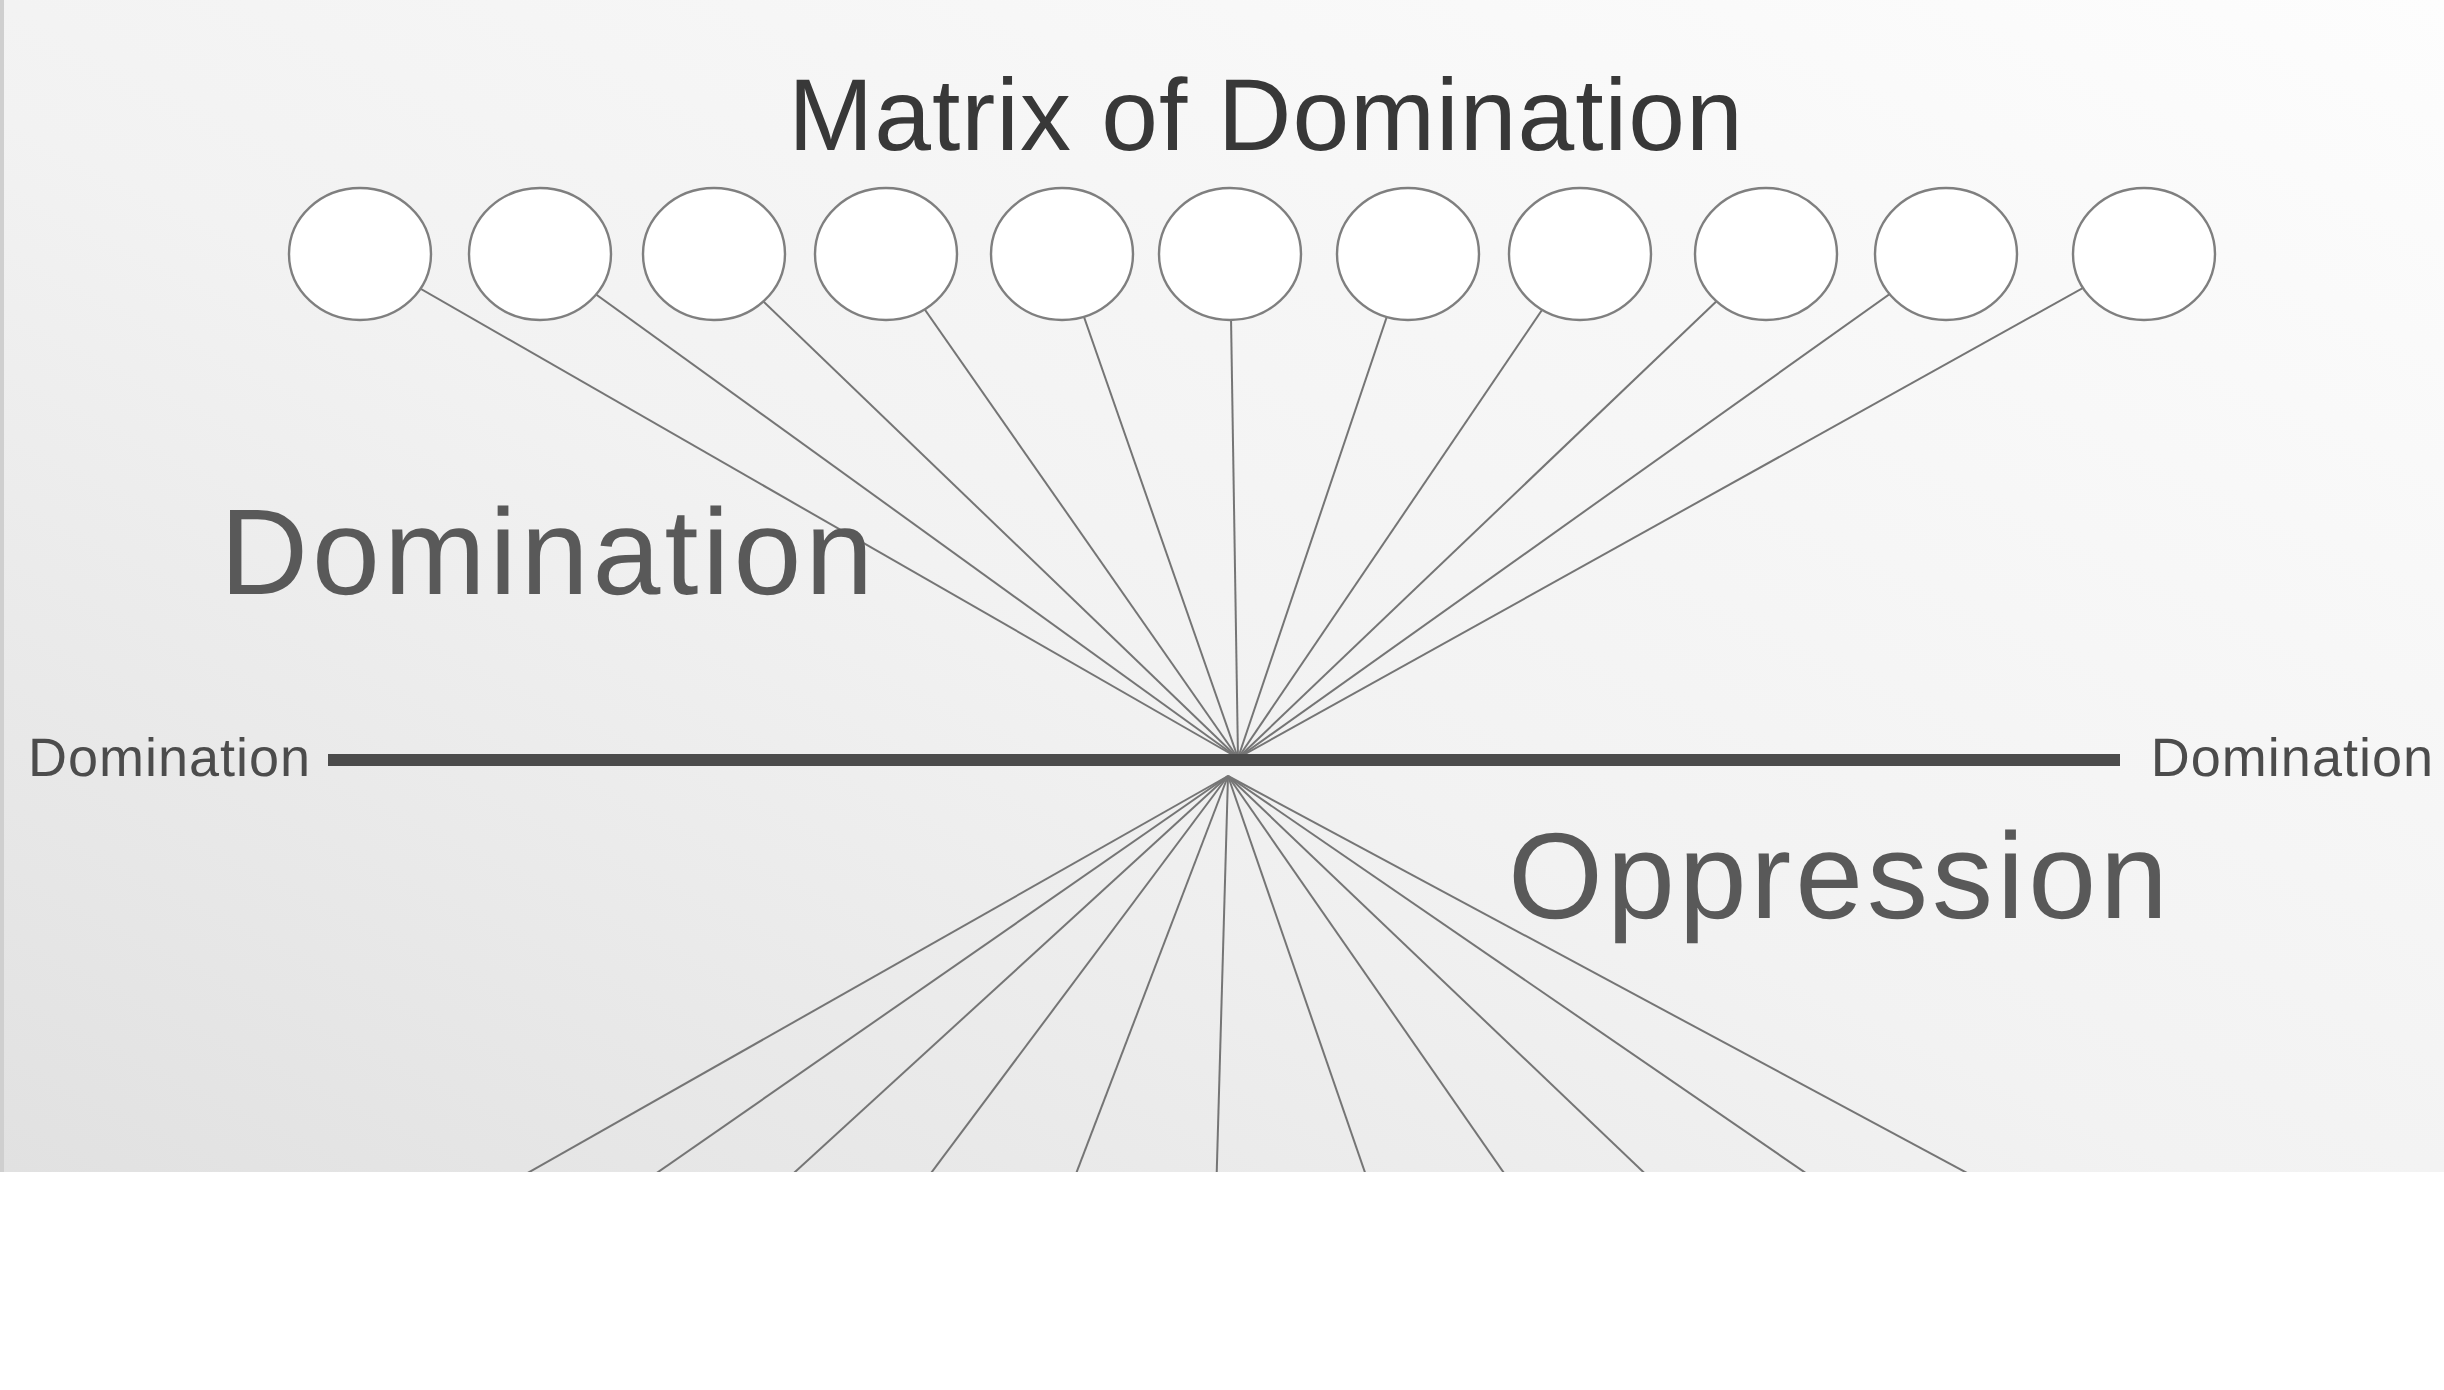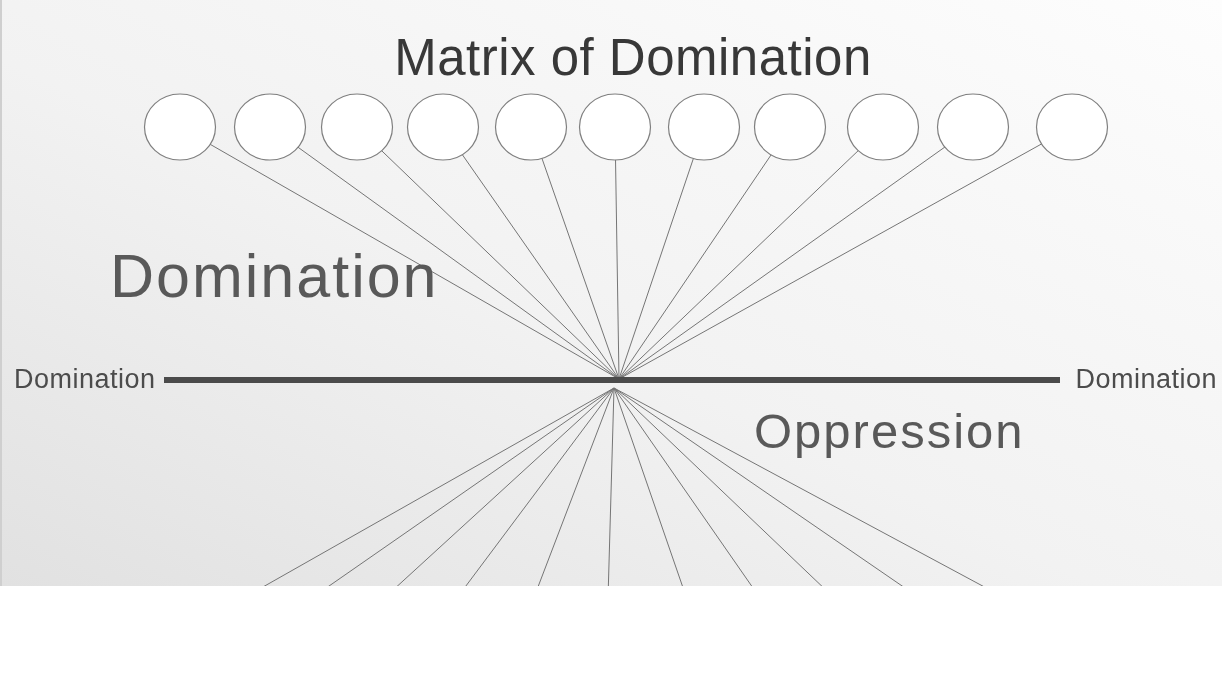--- a/index.html
+++ b/index.html
@@ -45,21 +45,21 @@
   .label-privilege {
     top: 241px;
     left: 108px;
     font-size: 61px;
     letter-spacing: 2px;
   }
 
   .label-oppression {
     top: 403px;
     left: 752px;
-    font-size: 49px;
+    font-size: 61px;
     letter-spacing: 2px;
   }
 
   .axis-label {
     position: absolute;
     top: 364px;
     font-size: 27px;
     color: #4c4c4c;
     letter-spacing: 0.5px;
     white-space: nowrap;

